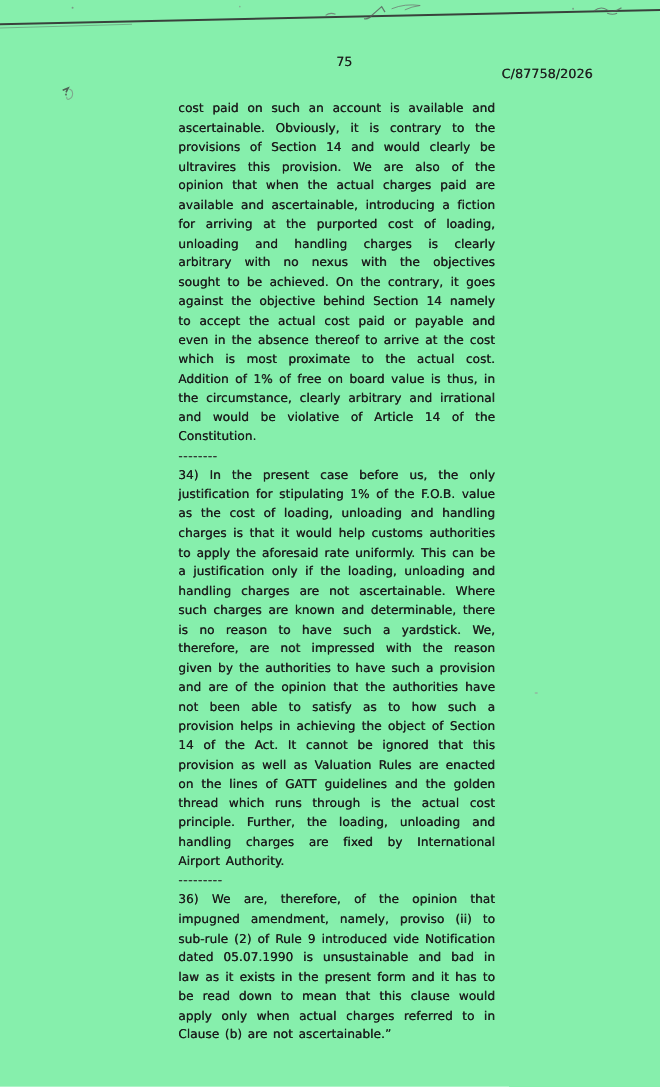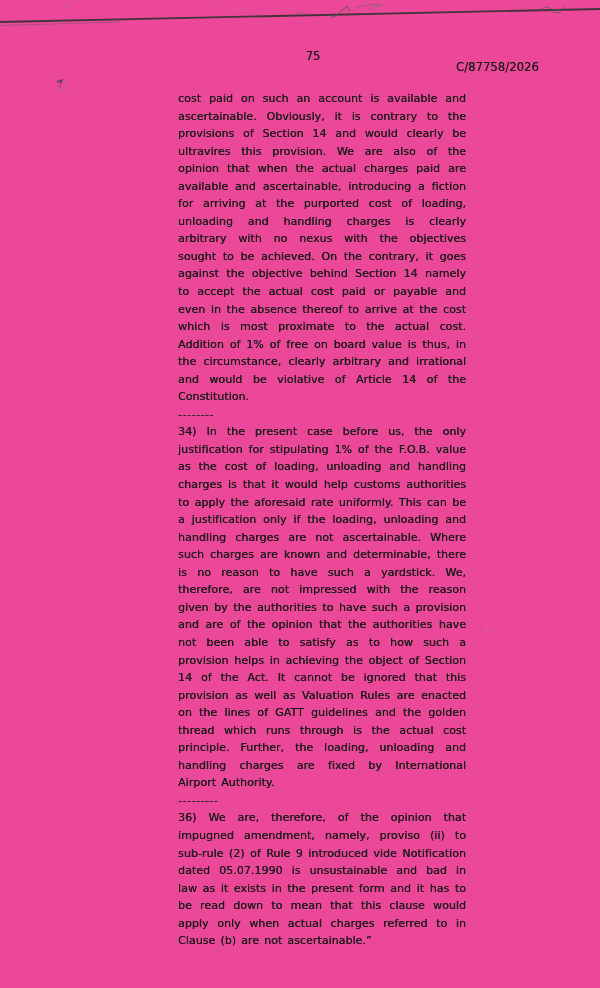--- a/index.html
+++ b/index.html
@@ -5,21 +5,21 @@
   html, body { margin: 0; padding: 0; }
   body {
     width: 600px; height: 988px;
     background: #ffffff;
     font-family: "DejaVu Sans", sans-serif;
     position: relative;
     overflow: hidden;
   }
   .sheet {
     position: absolute; inset: 0;
-    background: #ec4899;
+    background: #86efac;
   }
   .top-artifacts {
     position: absolute; left: 0; top: 0;
     width: 600px; height: 44px;
     display: block;
   }
   .pencil-mark {
     position: absolute; left: 50px; top: 74px;
     width: 26px; height: 26px;
   }
@@ -29,21 +29,21 @@
     font-size: 11.5px; color: #1d1d1d;
     text-shadow: 0.3px 0 0 rgba(29,29,29,0.8);
   }
   .casenum {
     position: absolute; top: 60px; left: 456px;
     font-size: 11.5px; color: #1d1d1d;
     letter-spacing: 0.1px;
     text-shadow: 0.3px 0 0 rgba(29,29,29,0.8);
   }
   .bodycol {
-    position: absolute; top: 90px; left: 178px; width: 288px;
+    position: absolute; top: 90px; left: 162px; width: 288px;
     font-size: 11px; line-height: 17.55px;
     color: #1a1a1a;
     text-align: justify;
     letter-spacing: 0.05px;
     word-spacing: 1.5px;
     text-shadow: 0.35px 0 0 rgba(26,26,26,0.85);
   }
   .bodycol p { margin: 0; }
   .sep {
     text-align: left;

